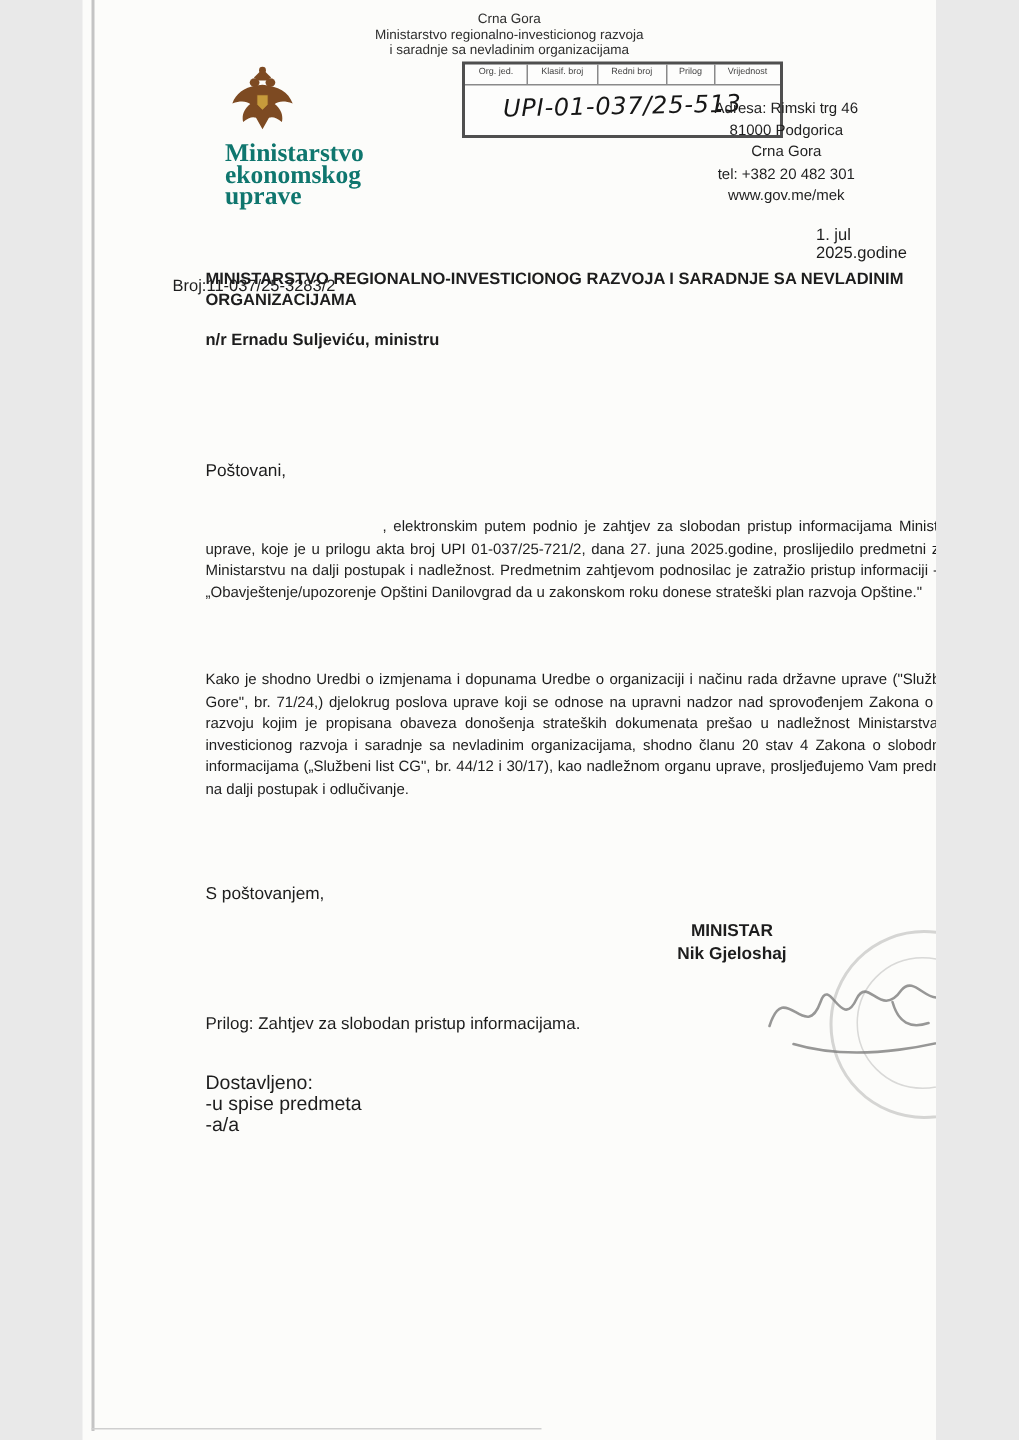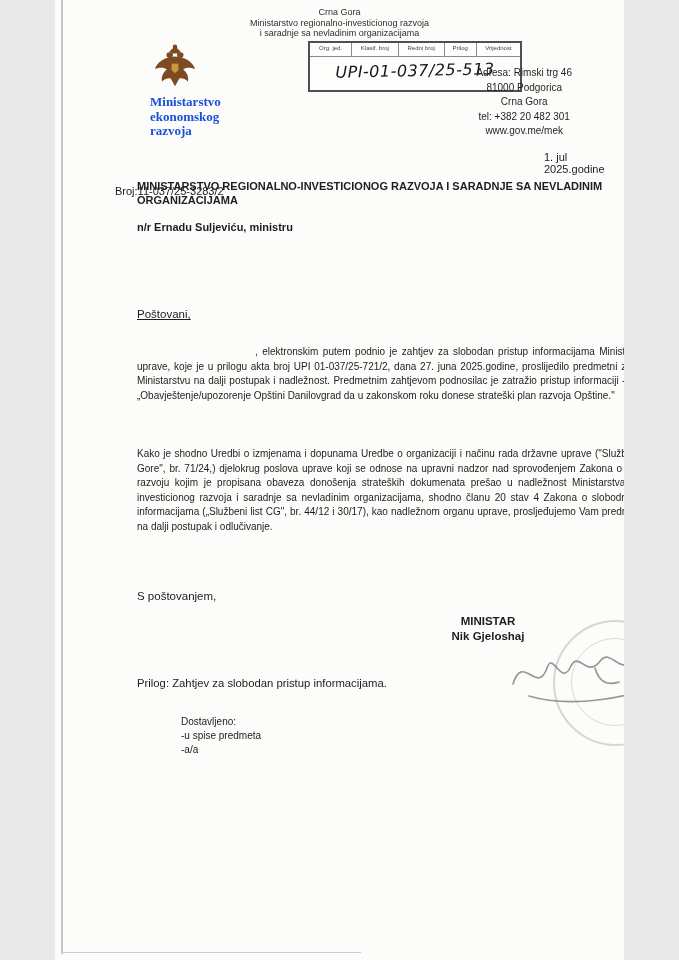--- a/index.html
+++ b/index.html
@@ -26,51 +26,51 @@
   .stamp-col:last-child{border-right:none;}
   .c1{width:20%;} .c2{width:22%;} .c3{width:22%;} .c4{width:15%;} .c5{width:21%;}
   .stamp-ref{height:29px;text-align:center;padding-top:4px;font-size:16px;letter-spacing:.5px;transform:rotate(-1.2deg);}
 
   .hand{font-family:"DejaVu Sans", sans-serif;font-style:italic;color:#161616;}
 
   
   .coat{position:absolute;left:97px;top:42px;}
   .sender-name{position:absolute;left:95px;top:95px;
     font-family:"Liberation Serif", serif;font-weight:bold;
-    font-size:13px;line-height:14.5px;color:#1d4ed8;}
+    font-size:17px;line-height:14.5px;color:#0f766e;}
 
   
   .addr{position:absolute;right:52px;top:66px;text-align:center;font-size:10px;line-height:14.5px;color:#1f1f1f;}
 
   
   .doc-number{position:absolute;left:60px;top:147px;font-size:11px;margin-top:38px;}
   .doc-date{position:absolute;left:489px;top:151px;font-size:11px;}
 
   .heading{position:absolute;left:82px;top:179px;width:545px;font-size:11px;font-weight:bold;line-height:14px;}
   .attention{position:absolute;left:82px;top:221px;font-size:11px;font-weight:bold;}
   .subject{position:absolute;left:82px;top:259px;width:545px;font-size:11px;font-weight:bold;line-height:14px;}
   .redact{display:inline-block;width:112px;height:11px;background:#0c0c0c;vertical-align:middle;margin-left:5px;}
   .blank-redact{display:inline-block;width:118px;height:8px;}
 
-  .salutation{position:absolute;left:82px;top:308px;font-size:11.5px;text-decoration:underline;}
+  .salutation{position:absolute;left:82px;top:308px;font-size:11.5px;}
   .para{position:absolute;left:82px;width:544px;font-size:10px;line-height:14.6px;text-align:justify;}
   .p1{top:345px;} .p2{top:447px;}
   .closing{position:absolute;left:82px;top:590px;font-size:11.5px;}
 
   
   .sig-block{position:absolute;right:56px;top:614px;width:160px;text-align:center;
     font-size:11.5px;font-weight:bold;line-height:15px;}
   .sig-scrawl{position:absolute;left:452px;top:638px;opacity:.8;}
   .round-stamp{position:absolute;left:498px;top:620px;width:122px;height:122px;border-radius:50%;
     border:2px solid rgba(110,110,110,.28);}
   .round-stamp::after{content:"";position:absolute;left:16px;top:16px;width:86px;height:86px;
     border-radius:50%;border:1.5px solid rgba(110,110,110,.25);}
 
   .attachment{position:absolute;left:82px;top:677px;font-size:11.3px;}
-  .distribution{position:absolute;left:82px;top:715px;font-size:10px;line-height:13.8px;margin-left:44px;}
+  .distribution{position:absolute;left:82px;top:715px;font-size:13px;line-height:13.8px;}
 </style>
 </head>
 <body>
 
 <div class="page">
 
   <div class="edge-left"></div>
   <div class="edge-bottom"></div>
 
   <div class="rcpt-header">
@@ -98,21 +98,21 @@
         <ellipse cx="18.5" cy="13.5" rx="3.4" ry="3"></ellipse>
         <ellipse cx="29.5" cy="13.5" rx="3.4" ry="3"></ellipse>
         <path d="M24 15 C13 16 6 20 3 28 C9 26 13 26.5 15.5 28.5 C11 32 9.5 36.5 10.5 41 C14 38 17 37 19.5 38 L24 46 L28.5 38 C31 37 34 38 37.5 41 C38.5 36.5 37 32 32.5 28.5 C35 26.5 39 26 45 28 C42 20 35 16 24 15 Z"></path>
       </g>
       <path d="M20 22 h8 v7 l-4 4 l-4 -4 Z" fill="#c79b3b" stroke="#7d4a22" stroke-width="0.8"></path>
     </svg>
   </div>
   <div class="sender-name">
     <div>Ministarstvo</div>
     <div>ekonomskog</div>
-    <div>razvoja</div>
+    <div>uprave</div>
   </div>
 
   <div class="addr">
     <div>Adresa: Rimski trg 46</div>
     <div>81000 Podgorica</div>
     <div>Crna Gora</div>
     <div>tel: +382 20 482 301</div>
     <div>www.gov.me/mek</div>
   </div>
 

